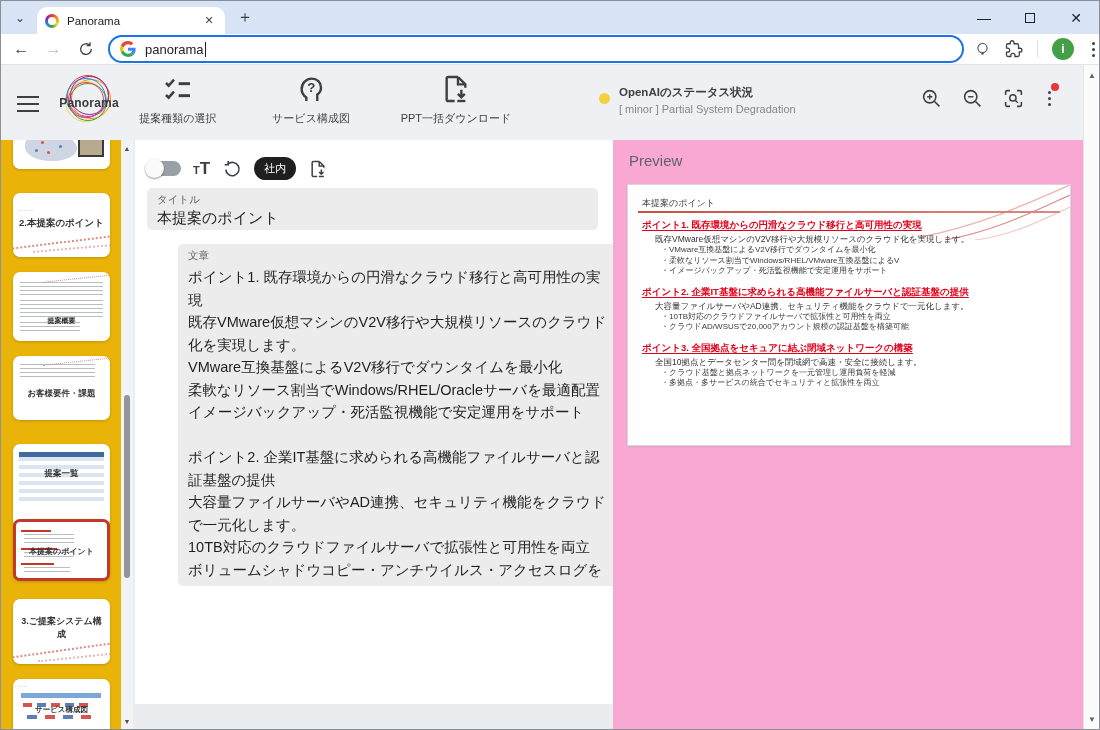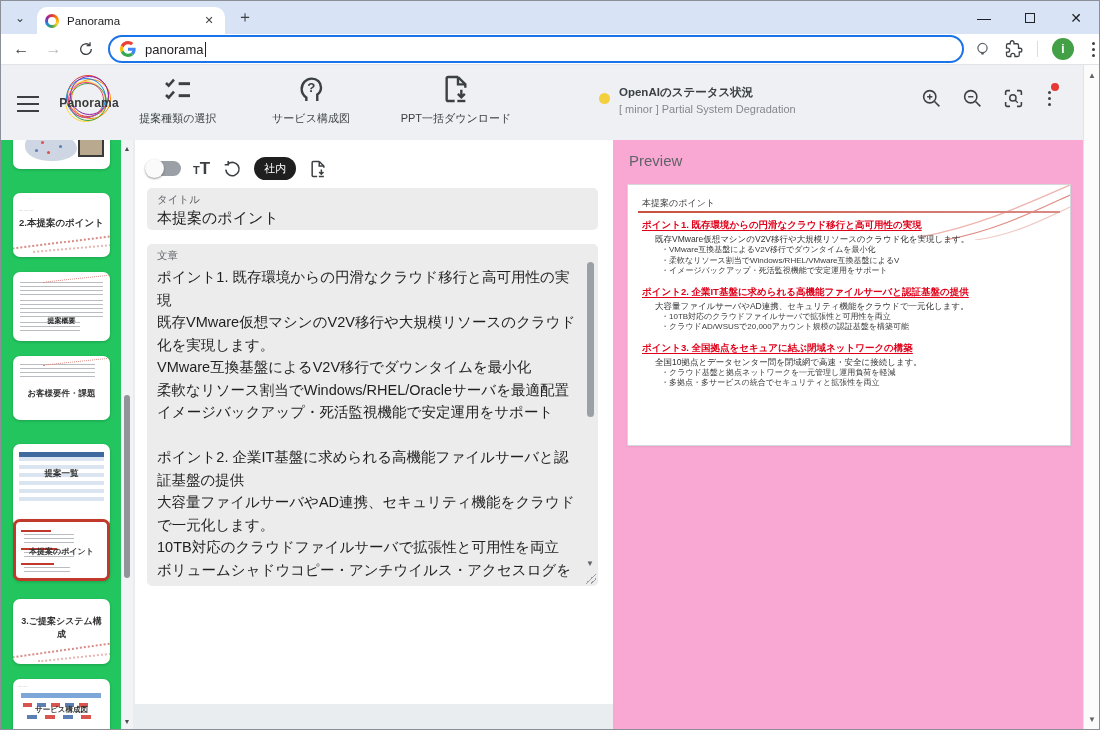--- a/index.html
+++ b/index.html
@@ -45,21 +45,21 @@
   .status { position:absolute; left:598px; top:20px; display:flex; align-items:flex-start; }
   .status-dot { width:11px; height:11px; border-radius:50%; background:#f4d03f; margin-top:8px; flex:none; }
   .status-texts { margin-left:9px; }
   .status-title { font-size:11.5px; font-weight:bold; color:#3c4043; }
   .status-detail { font-size:11px; color:#84888d; margin-top:3px; }
   .hdr-icons { position:absolute; right:28px; top:22px; display:flex; align-items:center; gap:20px; }
   .hdr-icon { position:relative; cursor:pointer; }
   .red-dot { position:absolute; right:-4px; top:-4px; width:8px; height:8px; border-radius:50%; background:#e53935; }
 
   
-  .sidebar { position:absolute; left:0; top:75px; width:120px; bottom:0; background:#22c55e; overflow:hidden; }
+  .sidebar { position:absolute; left:0; top:75px; width:120px; bottom:0; background:#eab308; overflow:hidden; }
   .thumb { position:absolute; left:12px; width:97px; background:#fff; border-radius:7px; box-shadow:0 1px 3px rgba(0,0,0,.18); overflow:hidden; cursor:pointer; }
   .thumb.selected { border:3px solid #c0392b; }
   .t-center { position:absolute; left:0; right:0; text-align:center; color:#333; font-weight:bold; white-space:nowrap; }
   .tiny-lines { position:absolute; background:repeating-linear-gradient(#b9bdc2 0 1px, transparent 1px 4px); }
   .dotline { position:absolute; border-top:2px dotted #d98b85; }
   .t-label { position:absolute; font-size:4px; color:#9aa; }
   .mapblob { position:absolute; background:#cdd6e2; border-radius:40% 55% 45% 50%; }
   .mapdot { position:absolute; width:3px; height:3px; border-radius:50%; }
   .photo { position:absolute; background:#b9a98f; border:2px solid #3a3a3a; }
   .tbl-head { position:absolute; background:#3f6aa0; }
@@ -344,21 +344,21 @@
           <path d="M16 12.5v5.5M13.4 15.7l2.6 2.6 2.6-2.6" fill="none" stroke="#3c4043" stroke-width="1.8"></path>
           <path d="M13 21h6" stroke="#3c4043" stroke-width="1.8"></path>
         </svg>
       </div>
 
       <div class="field" style="top:48px; height:42px;">
         <div class="f-label">タイトル</div>
         <div class="f-value">本提案のポイント</div>
       </div>
 
-      <div class="field" style="top:104px; height:342px;">
+      <div class="field" style="top:104px; height:342px;margin-left:31px;">
         <div class="f-label">文章</div>
         <div class="f-body">ポイント1. 既存環境からの円滑なクラウド移行と高可用性の実現
 既存VMware仮想マシンのV2V移行や大規模リソースのクラウド化を実現します。
 VMware互換基盤によるV2V移行でダウンタイムを最小化
 柔軟なリソース割当でWindows/RHEL/Oracleサーバを最適配置
 イメージバックアップ・死活監視機能で安定運用をサポート
 
 ポイント2. 企業IT基盤に求められる高機能ファイルサーバと認証基盤の提供
 大容量ファイルサーバやAD連携、セキュリティ機能をクラウドで一元化します。
 10TB対応のクラウドファイルサーバで拡張性と可用性を両立

